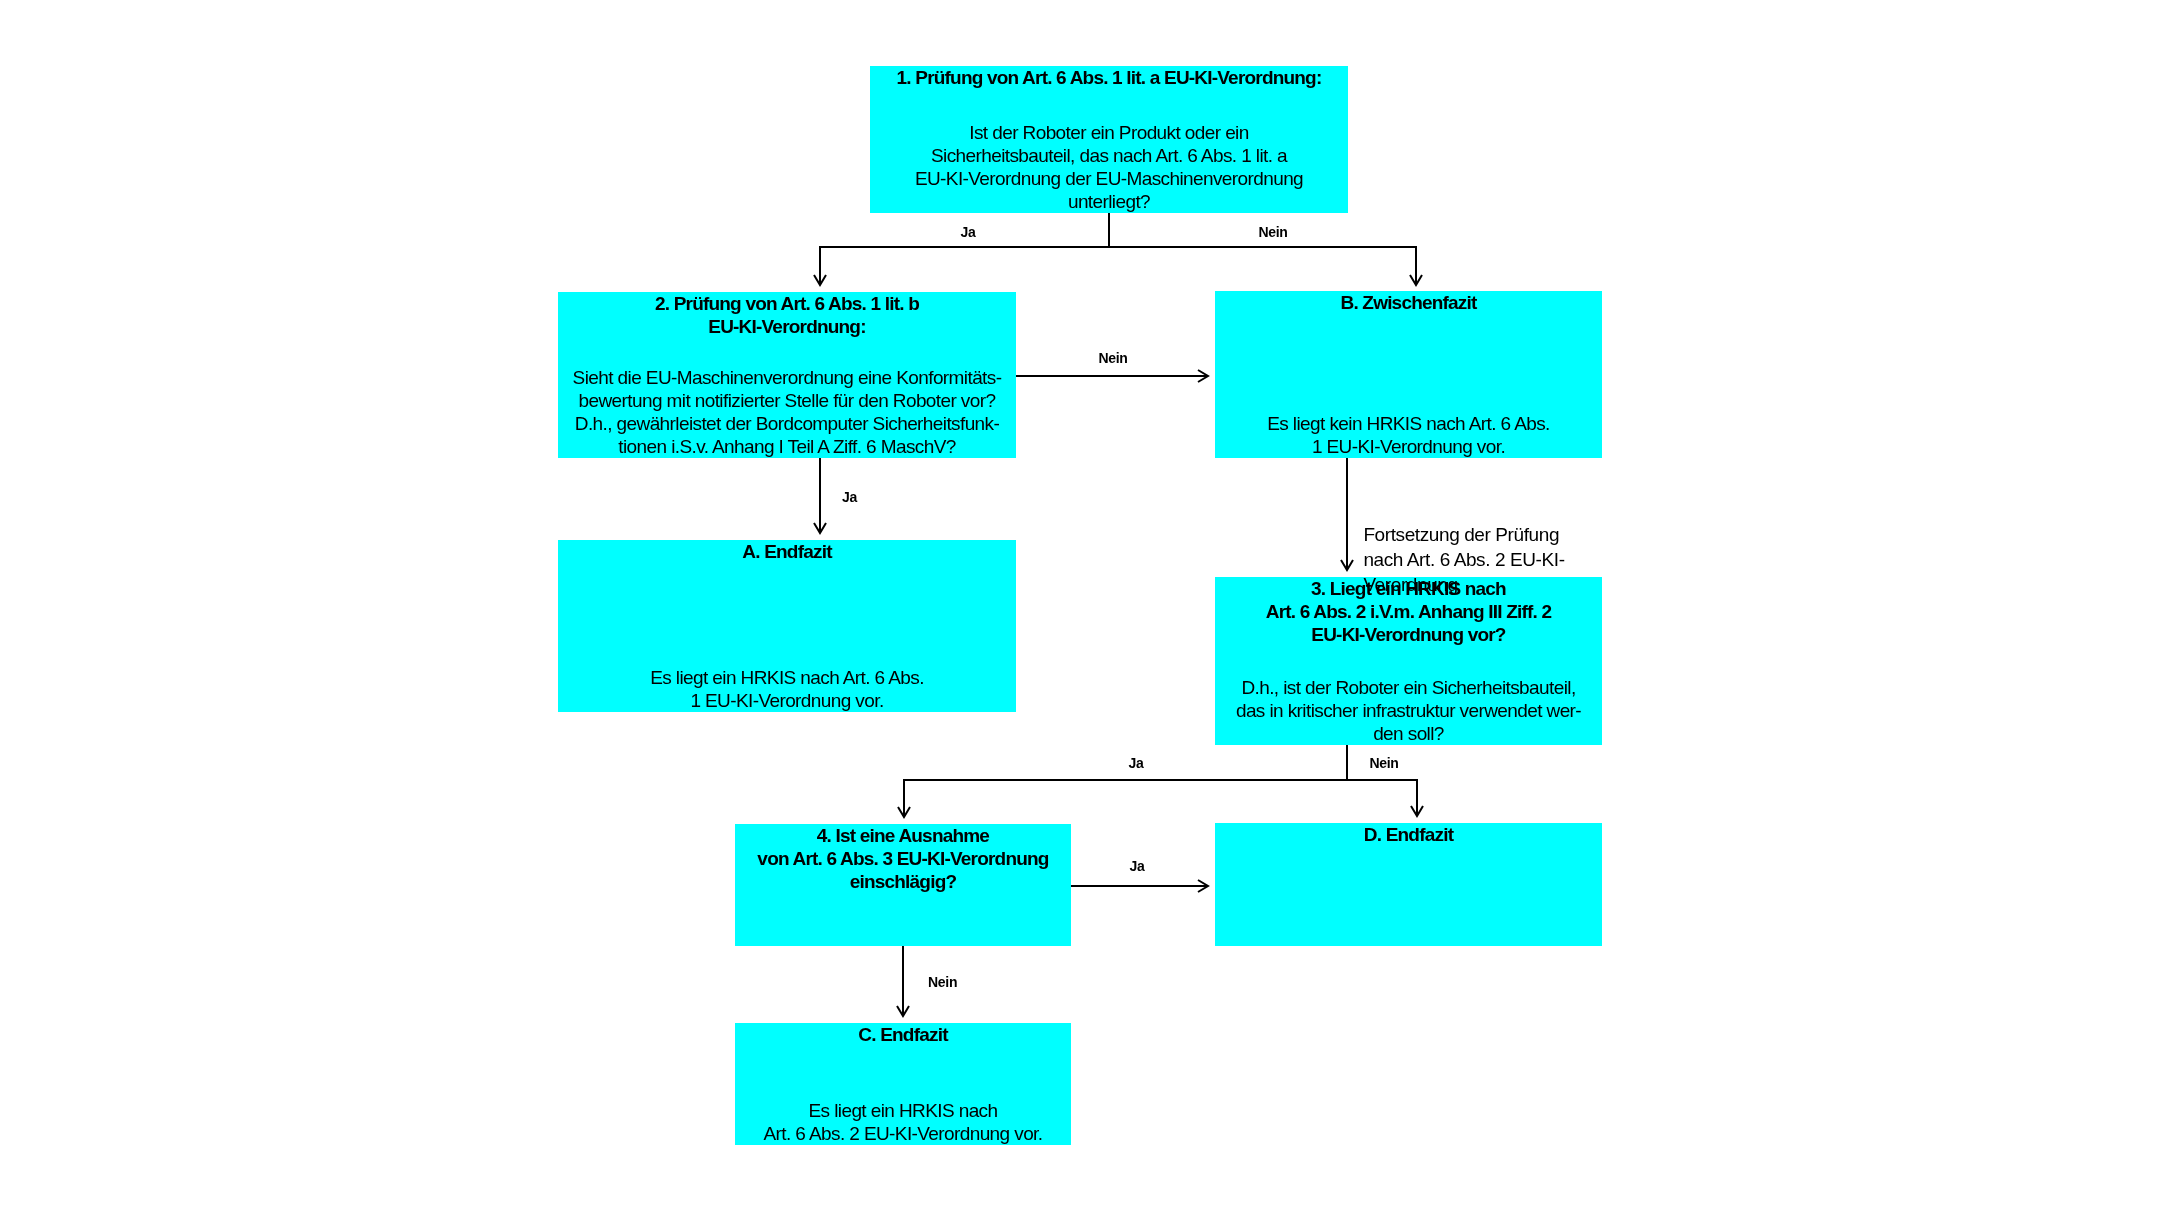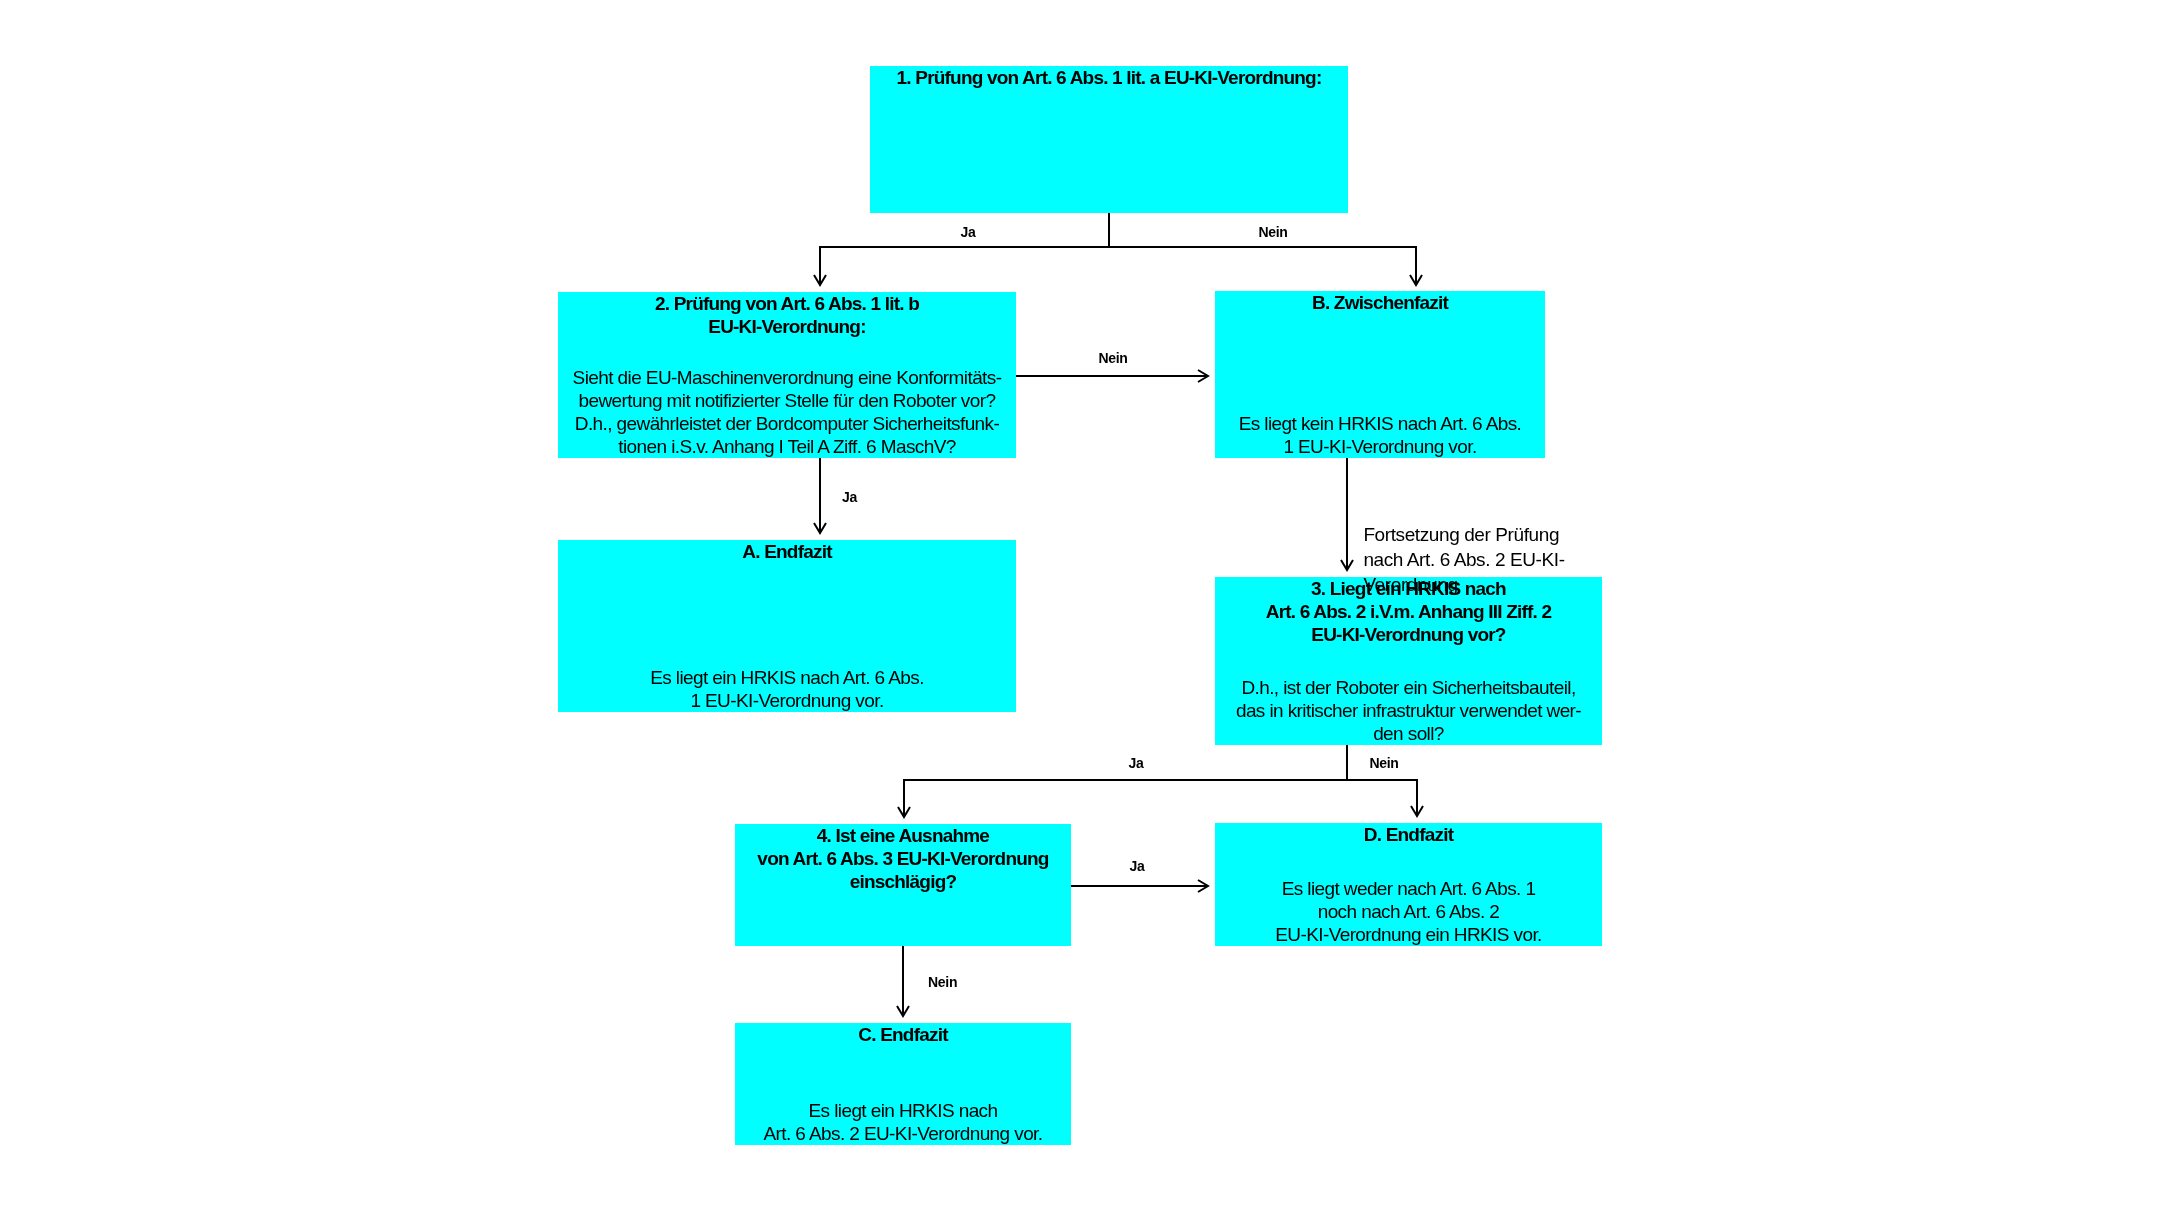--- a/index.html
+++ b/index.html
@@ -58,32 +58,36 @@
       <line x1="904" y1="780" x2="1417" y2="780"></line>
       <line x1="904" y1="779" x2="904" y2="817" marker-end="url(#arrow)"></line>
       <line x1="1417" y1="779" x2="1417" y2="816" marker-end="url(#arrow)"></line>
       <line x1="1071" y1="886" x2="1208" y2="886" marker-end="url(#arrow)"></line>
       <line x1="903" y1="946" x2="903" y2="1016" marker-end="url(#arrow)"></line>
     </g>
   </svg>
 
   <div class="node" style="left:870px;top:66px;width:478px;height:147px">
     <div class="node-title">1. Prüfung von Art. 6 Abs. 1 lit. a EU-KI-Verordnung:</div>
+    <div class="node-body">Ist der Roboter ein Produkt oder ein
+Sicherheitsbauteil, das nach Art. 6 Abs. 1 lit. a
+EU-KI-Verordnung der EU-Maschinenverordnung
+unterliegt?</div>
   </div>
 
   <div class="node" style="left:558px;top:292px;width:458px;height:166px">
     <div class="node-title">2. Prüfung von Art. 6 Abs. 1 lit. b
 EU-KI-Verordnung:</div>
     <div class="node-body">Sieht die EU-Maschinenverordnung eine Konformitäts-
 bewertung mit notifizierter Stelle für den Roboter vor?
 D.h., gewährleistet der Bordcomputer Sicherheitsfunk-
 tionen i.S.v. Anhang I Teil A Ziff. 6 MaschV?</div>
   </div>
 
-  <div class="node" style="left:1215px;top:291px;width:330px;height:167px">
+  <div class="node" style="left:1215px;top:291px;width:387px;height:167px">
     <div class="node-title">B. Zwischenfazit</div>
     <div class="node-body">Es liegt kein HRKIS nach Art. 6 Abs.
 1 EU-KI-Verordnung vor.</div>
   </div>
 
   <div class="node" style="left:558px;top:540px;width:458px;height:172px">
     <div class="node-title">A. Endfazit</div>
     <div class="node-body">Es liegt ein HRKIS nach Art. 6 Abs.
 1 EU-KI-Verordnung vor.</div>
   </div>
@@ -98,23 +102,20 @@
   </div>
 
   <div class="node" style="left:735px;top:824px;width:336px;height:122px">
     <div class="node-title">4. Ist eine Ausnahme
 von Art. 6 Abs. 3 EU-KI-Verordnung
 einschlägig?</div>
   </div>
 
   <div class="node" style="left:1215px;top:823px;width:387px;height:123px">
     <div class="node-title">D. Endfazit</div>
-    <div class="node-body">Es liegt weder nach Art. 6 Abs. 1
-noch nach Art. 6 Abs. 2
-EU-KI-Verordnung ein HRKIS vor.</div>
   </div>
 
   <div class="node" style="left:735px;top:1023px;width:336px;height:122px">
     <div class="node-title">C. Endfazit</div>
     <div class="node-body">Es liegt ein HRKIS nach
 Art. 6 Abs. 2 EU-KI-Verordnung vor.</div>
   </div>
 
   <div class="edge-label centered" style="left:968px;top:232px">Ja</div>
   <div class="edge-label centered" style="left:1273px;top:232px">Nein</div>

